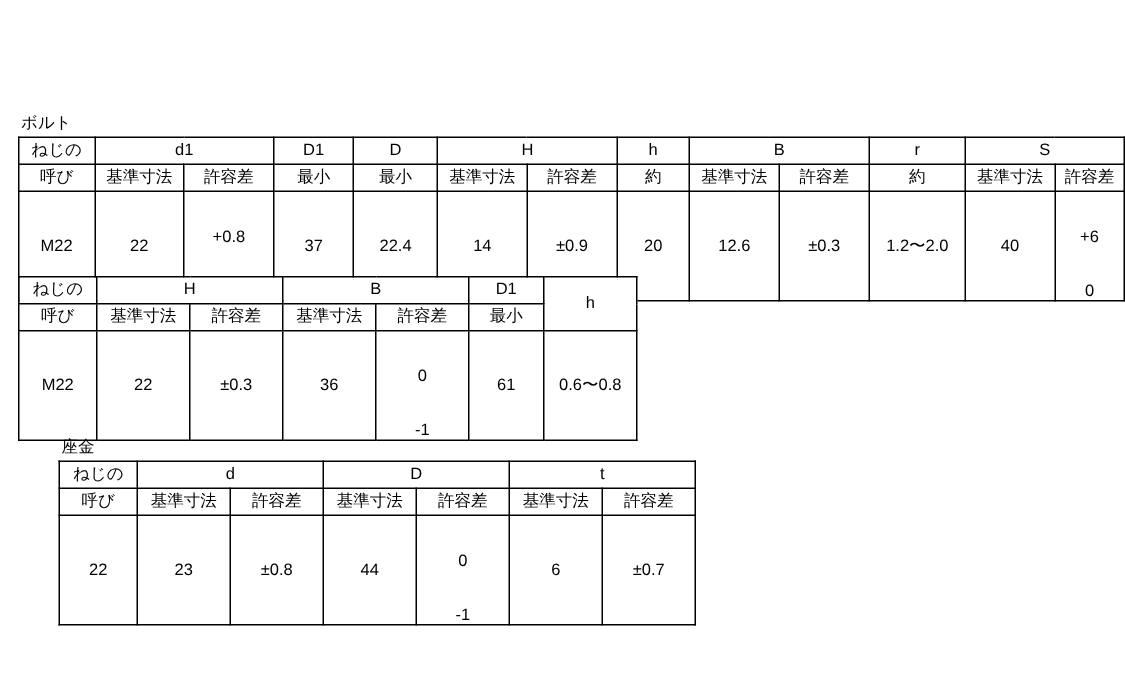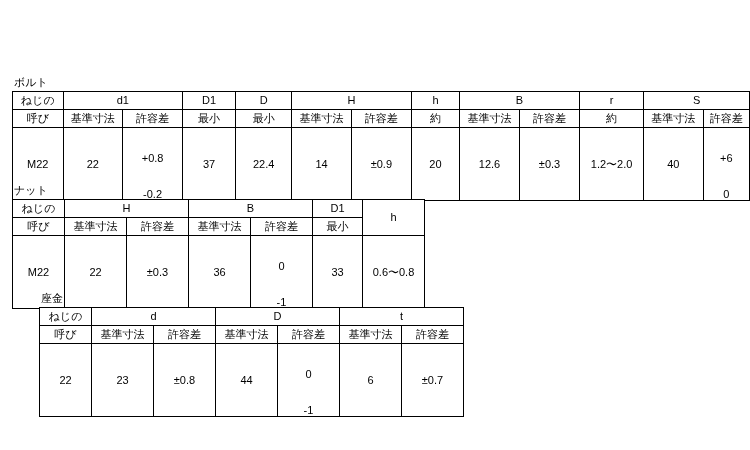--- a/index.html
+++ b/index.html
@@ -144,21 +144,20 @@
             <span>+6</span>
             <span>0</span>
           </div>
         </td>
       </tr>
     </tbody>
       </table>
   </div>
 
   <div class="section" id="sec-nut">
-    <div class="section-title">ナット</div>
     <table class="spec">
       <colgroup>
         <col style="width:52px">
           <col style="width:62px">
           <col style="width:62px">
         <col style="width:62px">
           <col style="width:62px">
           <col style="width:50px">
           <col style="width:62px">
       </colgroup>
@@ -182,21 +181,21 @@
         <td>M22</td>
         <td>22</td>
         <td>±0.3</td>
         <td>36</td>
         <td>
           <div class="stack">
             <span>0</span>
             <span>-1</span>
           </div>
         </td>
-        <td>33</td>
+        <td>61</td>
         <td>0.6〜0.8</td>
       </tr>
     </tbody>
       </table>
   </div>
 
   <div class="section" id="sec-washer">
     <div class="section-title">座金</div>
     <table class="spec">
       <colgroup>

